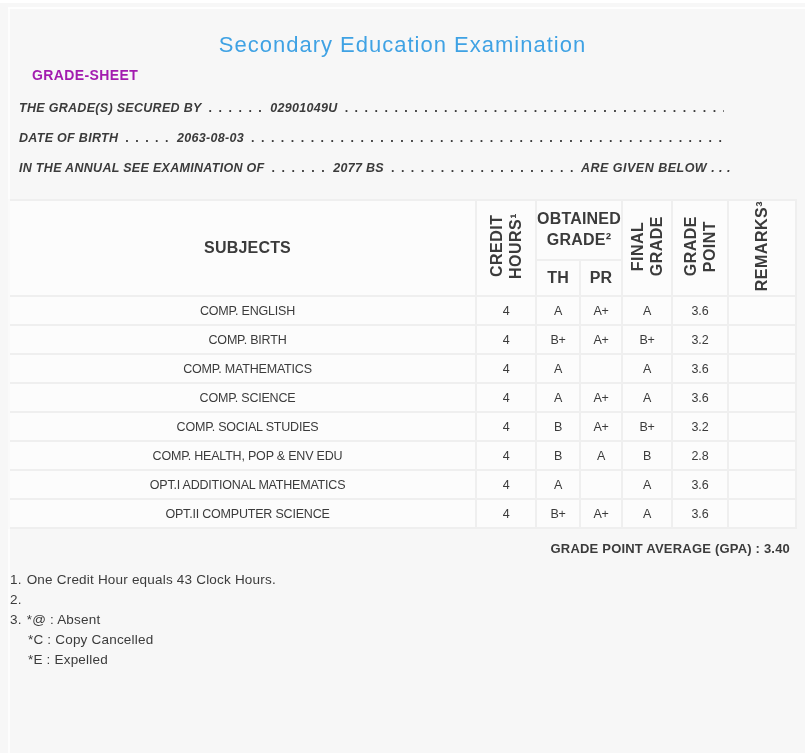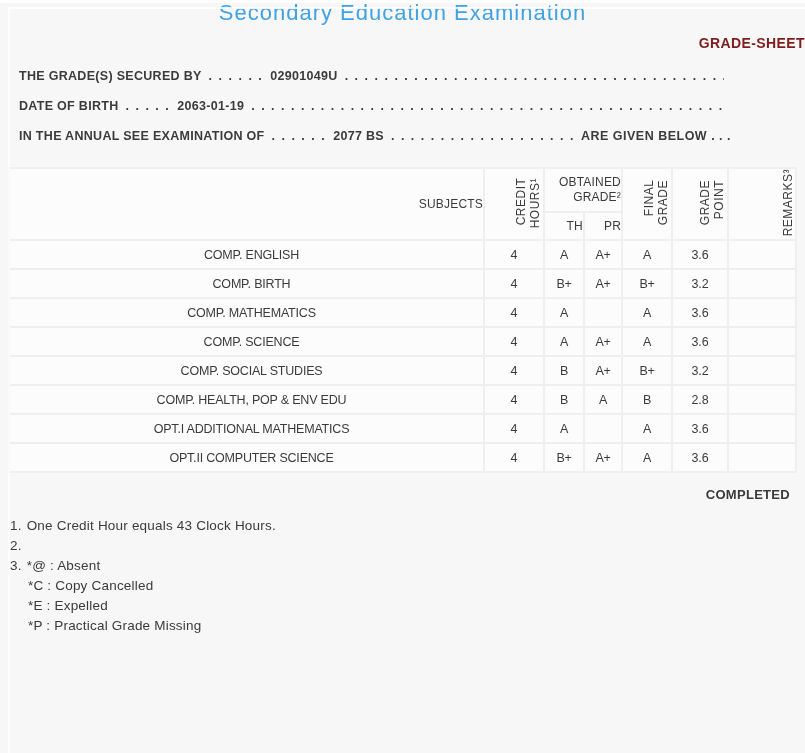--- a/index.html
+++ b/index.html
@@ -10,69 +10,71 @@
     background: #f7f7f7;
     font-family: "Liberation Sans", "DejaVu Sans", sans-serif;
     color: #3b3b3b;
   }
   
   .hairline-top    { position:absolute; top:0;   left:0;   right:0; height:3px; background:#ffffff; }
   .hairline-top2   { position:absolute; top:7px; left:8px; right:0; height:2px; background:rgba(255,255,255,.85); }
   .hairline-left   { position:absolute; top:8px; left:8px; bottom:0; width:2px;  background:rgba(255,255,255,.7); }
 
   .page-title {
+    margin-top: 32px;
     text-align: center;
     font-size: 22px;
     font-weight: 400;
     letter-spacing: 1px;
     color: #3fa2e4;
   }
   .page-subtitle {
     margin-top: 9px;
-    text-align: right;
+    text-align: left;
     font-size: 14px;
     font-weight: 700;
     letter-spacing: 0.4px;
-    color: #7f1d1d;
+    color: #a21caf;
+    padding-left: 32px;
   }
 
   .info-block { margin: 18px 0 0 19px; }
   .info-line {
     display: flex;
     align-items: baseline;
     max-width: 712px;
     height: 30px;
     font-size: 12.5px;
     font-weight: 700;
     letter-spacing: 0.3px;
     white-space: nowrap;
     color: #3b3b3b;
   }
-  .il-label, .il-value, .il-suffix { flex: none; }
+  .il-label, .il-value, .il-suffix { flex: none; font-style: italic; }
   .il-sep  { flex: none; margin: 0 7px; letter-spacing: 1.5px; }
   .il-fill { flex: 1 1 auto; overflow: hidden; margin: 0 7px; letter-spacing: 1.5px; }
   .il-suffix { letter-spacing: 0.5px; }
 
   table.grades {
     margin: 8px 8px 0 8px;
     width: 789px;
     border-collapse: separate;
     border-spacing: 2px;
     background: #efefef;
   }
   table.grades th, table.grades td {
     background: #fcfcfc;
     color: #3b3b3b;
     font-size: 12.5px;
     font-weight: 400;
     text-align: center;
     vertical-align: middle;
     letter-spacing: -0.2px;
   }
-  table.grades th { font-weight: 400; font-size: 12px; letter-spacing: 0.2px; text-align: right; }
+  table.grades th { font-weight: 700; font-size: 16px; letter-spacing: 0.2px; }
   tr.hrow1 { height: 41px; }
   tr.hrow2 { height: 25px; }
   tr.brow  { height: 27px; margin-top: 6px; }
   th.left-h, td.subject { text-align: left; padding-left: 10px; }
   .w-credit  { width: 58px; }
   .w-th      { width: 38px; }
   .w-pr      { width: 36px; }
   .w-final   { width: 48px; }
   .w-gp      { width: 54px; }
   .w-remarks { width: 66px; }
@@ -109,21 +111,21 @@
   <div class="info-line">
     <span class="il-label">THE GRADE(S) SECURED BY</span>
     <span class="il-sep">. . . . . .</span>
     <span class="il-value">02901049U</span>
     <span class="il-fill">. . . . . . . . . . . . . . . . . . . . . . . . . . . . . . . . . . . . . . . . . . . . . . . . . . . . . . . . . . . .</span>
     <span class="il-suffix"></span>
   </div>
   <div class="info-line">
     <span class="il-label">DATE OF BIRTH</span>
     <span class="il-sep">. . . . .</span>
-    <span class="il-value">2063-01-19</span>
+    <span class="il-value">2063-08-03</span>
     <span class="il-fill">. . . . . . . . . . . . . . . . . . . . . . . . . . . . . . . . . . . . . . . . . . . . . . . . . . . . . . . . . . . .</span>
     <span class="il-suffix"></span>
   </div>
   <div class="info-line">
     <span class="il-label">IN THE ANNUAL SEE EXAMINATION OF</span>
     <span class="il-sep">. . . . . .</span>
     <span class="il-value">2077 BS</span>
     <span class="il-fill">. . . . . . . . . . . . . . . . . . . . . . . . . . . . . . . . . . . . . . . . . . . . . . . . . . . . . . . . . . . .</span>
     <span class="il-suffix">ARE GIVEN BELOW . . .</span>
   </div>
@@ -226,37 +228,34 @@
     <td>B+</td>
     <td>A+</td>
     <td>A</td>
     <td>3.6</td>
     <td></td>
   </tr>
 </tbody>
   </table>
 
 <div class="summary">
-  <div class="status-line">COMPLETED</div>
+  <div class="gpa-line">GRADE POINT AVERAGE (GPA) : 3.40</div>
 </div>
 
 <div class="footnotes">
   <div class="fn">
     <span class="fn-num">1.</span>
     <span class="fn-text">One Credit Hour equals 43 Clock Hours.</span>
   </div>
   <div class="fn">
     <span class="fn-num">2.</span>
   </div>
   <div class="fn">
     <span class="fn-num">3.</span>
     <span class="fn-text">*@ : Absent</span>
   </div>
   <div class="fn sub">
     <span class="fn-text">*C : Copy Cancelled</span>
   </div>
   <div class="fn sub">
     <span class="fn-text">*E : Expelled</span>
   </div>
-  <div class="fn sub">
-    <span class="fn-text">*P : Practical Grade Missing</span>
-  </div>
 </div>
 
 </body></html>

